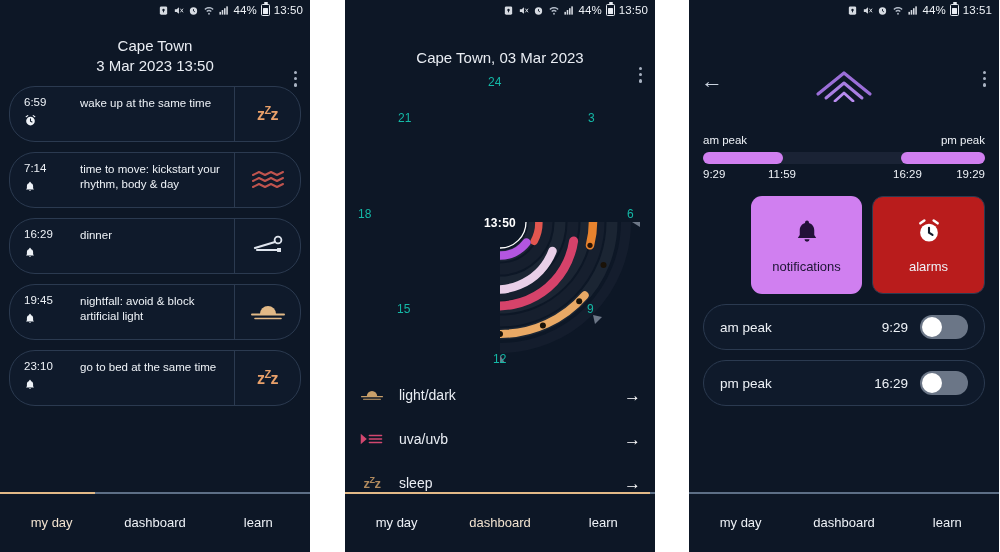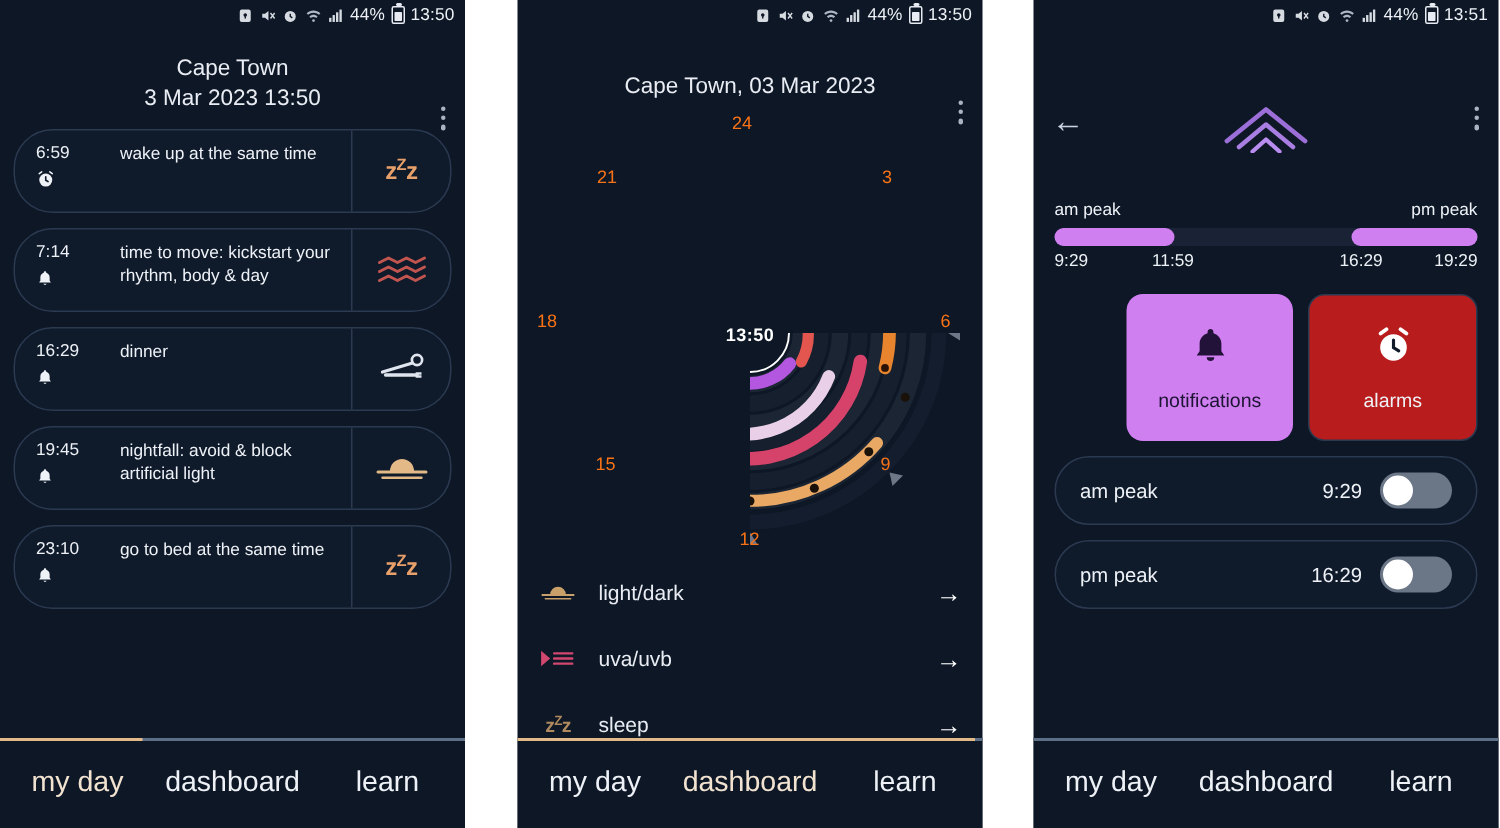--- a/index.html
+++ b/index.html
@@ -63,28 +63,28 @@
     display:flex; align-items:center; justify-content:center;
   }
   .zzz { font-size:16px; font-weight:700; color:#e8a06a; letter-spacing:-.5px; }
   .zzz sup { font-size:11px; }
 
   
   .navwrap { position:absolute; left:0; right:0; bottom:0; height:60px; background:#0d1726; }
   .navline { position:absolute; top:0; left:0; right:0; height:2px; background:#5d6f86; }
   .navline .fill { position:absolute; top:0; height:2px; background:#e2b987; }
   .nav { display:flex; height:100%; align-items:center; }
-  .nav div { flex:1; text-align:center; font-size:19px; }
+  .nav div { flex:1; text-align:center; font-size:13px; }
   .nav .on { color:#f2e3d0; }
   .nav .off { color:#eef2f7; }
 
   
   .dialbox { position:relative; width:310px; height:295px; }
   .dialbox svg { display:block; }
-  .dlabel { position:absolute; color:#f97316; font-size:12px; }
+  .dlabel { position:absolute; color:#14b8a6; font-size:12px; }
   .centertime {
     position:absolute; color:#ffffff; font-size:12px; font-weight:700;
     left:0; right:0; text-align:center; top:232px; letter-spacing:.3px;
   }
 
   .mlist { padding: 4px 14px 0; }
   .mrow { display:flex; align-items:center; height:44px; gap:14px; }
   .mrow .mi { width:26px; flex:0 0 26px; display:flex; align-items:center; justify-content:center; }
   .mrow .ml { flex:1; color:#e9edf3; font-size:14px; }
   .mrow .ma { color:#ffffff; font-size:17px; line-height:1; }

